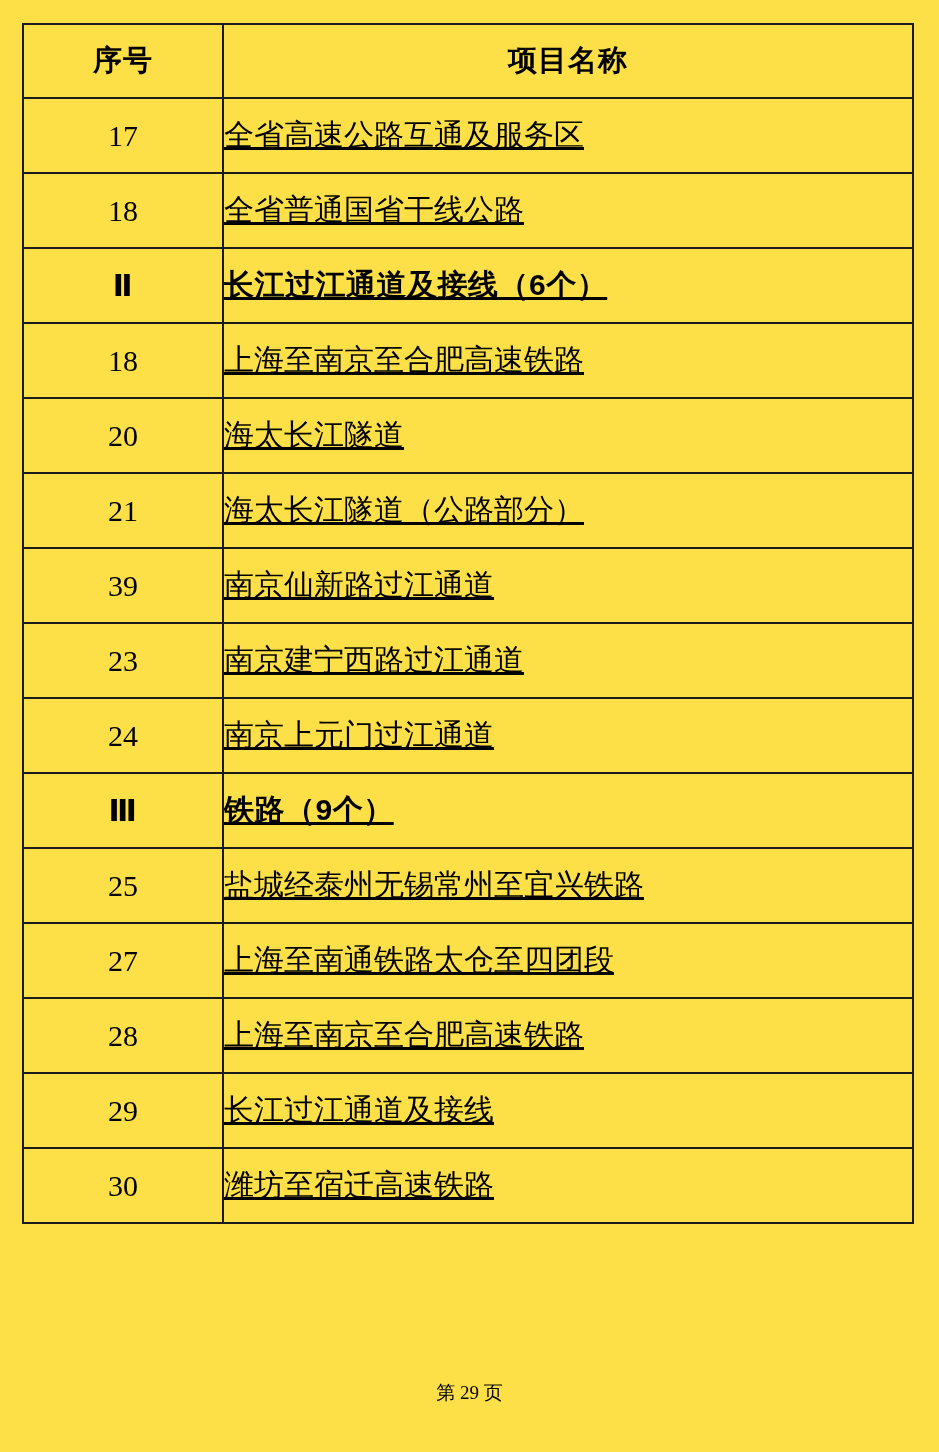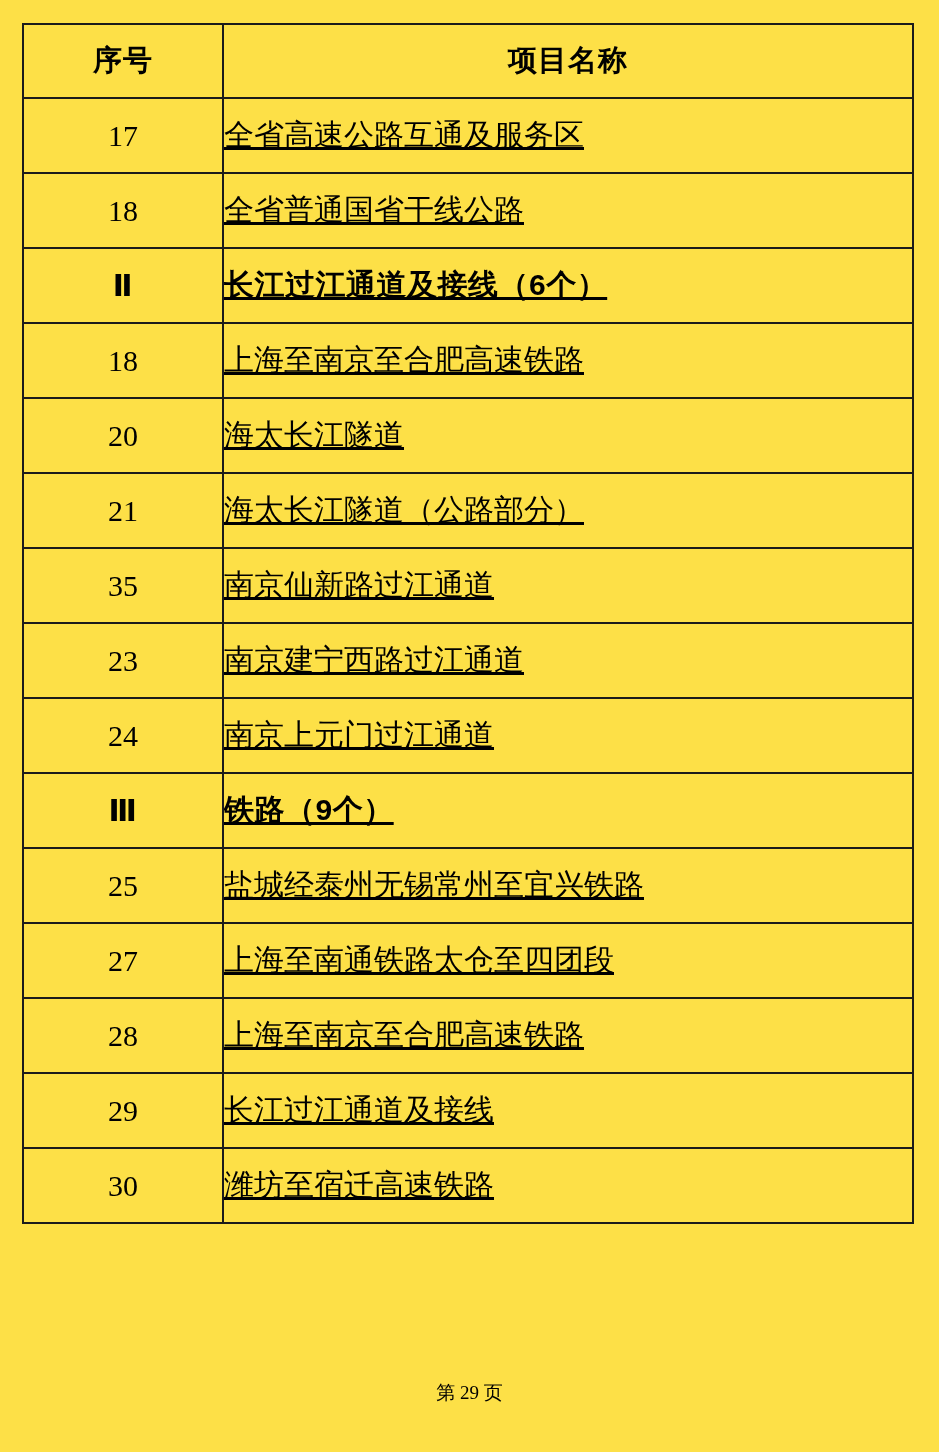--- a/index.html
+++ b/index.html
@@ -110,21 +110,21 @@
           </tr>
           <tr>
             <td class="num">20</td>
             <td class="name">海太长江隧道</td>
           </tr>
           <tr>
             <td class="num">21</td>
             <td class="name">海太长江隧道（公路部分）</td>
           </tr>
           <tr>
-            <td class="num">35</td>
+            <td class="num">39</td>
             <td class="name">南京仙新路过江通道</td>
           </tr>
           <tr>
             <td class="num">23</td>
             <td class="name">南京建宁西路过江通道</td>
           </tr>
           <tr>
             <td class="num">24</td>
             <td class="name">南京上元门过江通道</td>
           </tr>

